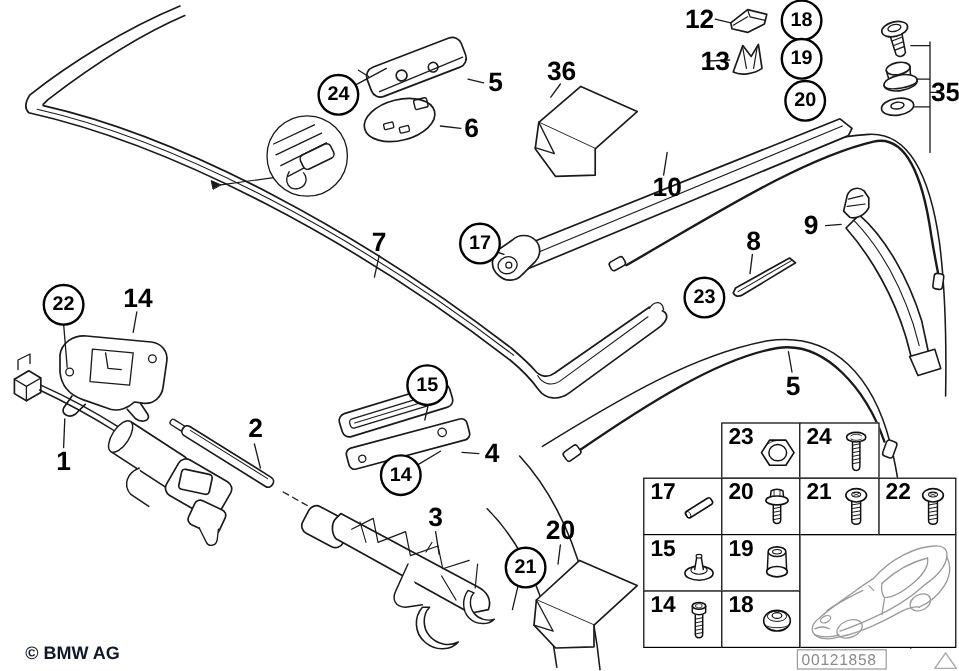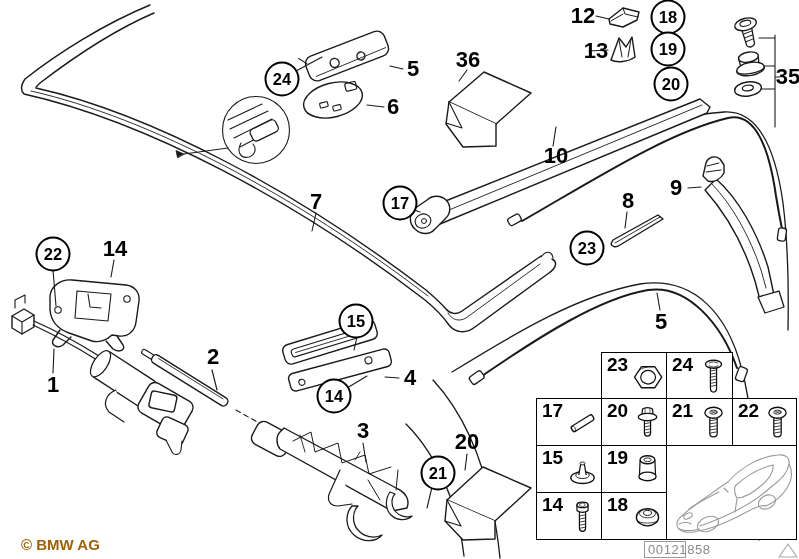--- a/index.html
+++ b/index.html
@@ -9,21 +9,21 @@
   .callout{position:absolute;transform:translate(-50%,-50%);z-index:6;
            font-weight:bold;font-size:22px;color:#000;white-space:nowrap;}
   .callout.circled{width:31px;height:31px;border:2.6px solid #000;border-radius:50%;
            background:#fff;font-size:16.5px;display:flex;align-items:center;justify-content:center;}
   .fcell{position:absolute;background:#fff;border:1.3px solid #000;box-sizing:border-box;z-index:4;}
   .fcell .num{position:absolute;top:1px;left:5px;font-weight:bold;font-size:19px;color:#000;}
   .fcell .cell-icon{position:absolute;right:0;top:50%;transform:translateY(-50%);}
   .carbox{position:absolute;background:#fff;border:1.3px solid #000;box-sizing:border-box;z-index:4;}
   .pnbox{position:absolute;border:1px solid #9a9a9a;box-sizing:border-box;z-index:5;
          color:#8a8a8a;font-size:13px;line-height:15px;padding-left:3px;letter-spacing:0.6px;}
-  .copyright{position:absolute;z-index:5;color:#a16207;font-size:15px;font-weight:bold;}
+  .copyright{position:absolute;z-index:5;color:#0f172a;font-size:15px;font-weight:bold;}
 </style>
 </head>
 <body>
 
 <div class="stage">
 
 <svg class="art" width="799" height="559" viewBox="0 0 799 559">
   <defs>
     <symbol id="sym-hex-nut" viewBox="0 0 60 56">
       <g stroke="#111" fill="#fff" stroke-linejoin="round">
@@ -331,21 +331,21 @@
       <path d="M22,63 C30,57 42,51 52,46"></path>
       <ellipse cx="41" cy="78" rx="11" ry="7" transform="rotate(-22 41 78)"></ellipse>
       <ellipse cx="100" cy="56" rx="9" ry="6.5" transform="rotate(-28 100 56)"></ellipse>
       <ellipse cx="21" cy="70" rx="4.5" ry="2.6" transform="rotate(-25 21 70)"></ellipse>
       <path d="M12,78 C16,76 21,76 24,78 M12,83 C18,85 26,85 32,83"></path>
       <path d="M57,42 L61,46"></path>
     </g>
   </svg>
 </div>
 
-<div class="pnbox" id="pn-box" style="left: 644px; top: 541px; width: 42px; height: 17px;">00121858</div>
+<div class="pnbox" id="pn-box" style="left: 664px; top: 541px; width: 75px; height: 17px;">00121858</div>
 
 <div class="copyright" style="left:21px;top:536px">© BMW AG</div>
 
 <div class="callout" style="left: 53px; top: 385px;">1</div>
     <div class="callout" style="left: 213px; top: 357px;">2</div>
     <div class="callout" style="left: 363px; top: 431px;">3</div>
     <div class="callout" style="left: 410px; top: 378px;">4</div>
     <div class="callout" style="left: 413px; top: 69px;">5</div>
     <div class="callout" style="left: 393px; top: 107px;">6</div>
     <div class="callout" style="left: 316px; top: 202px;">7</div>

